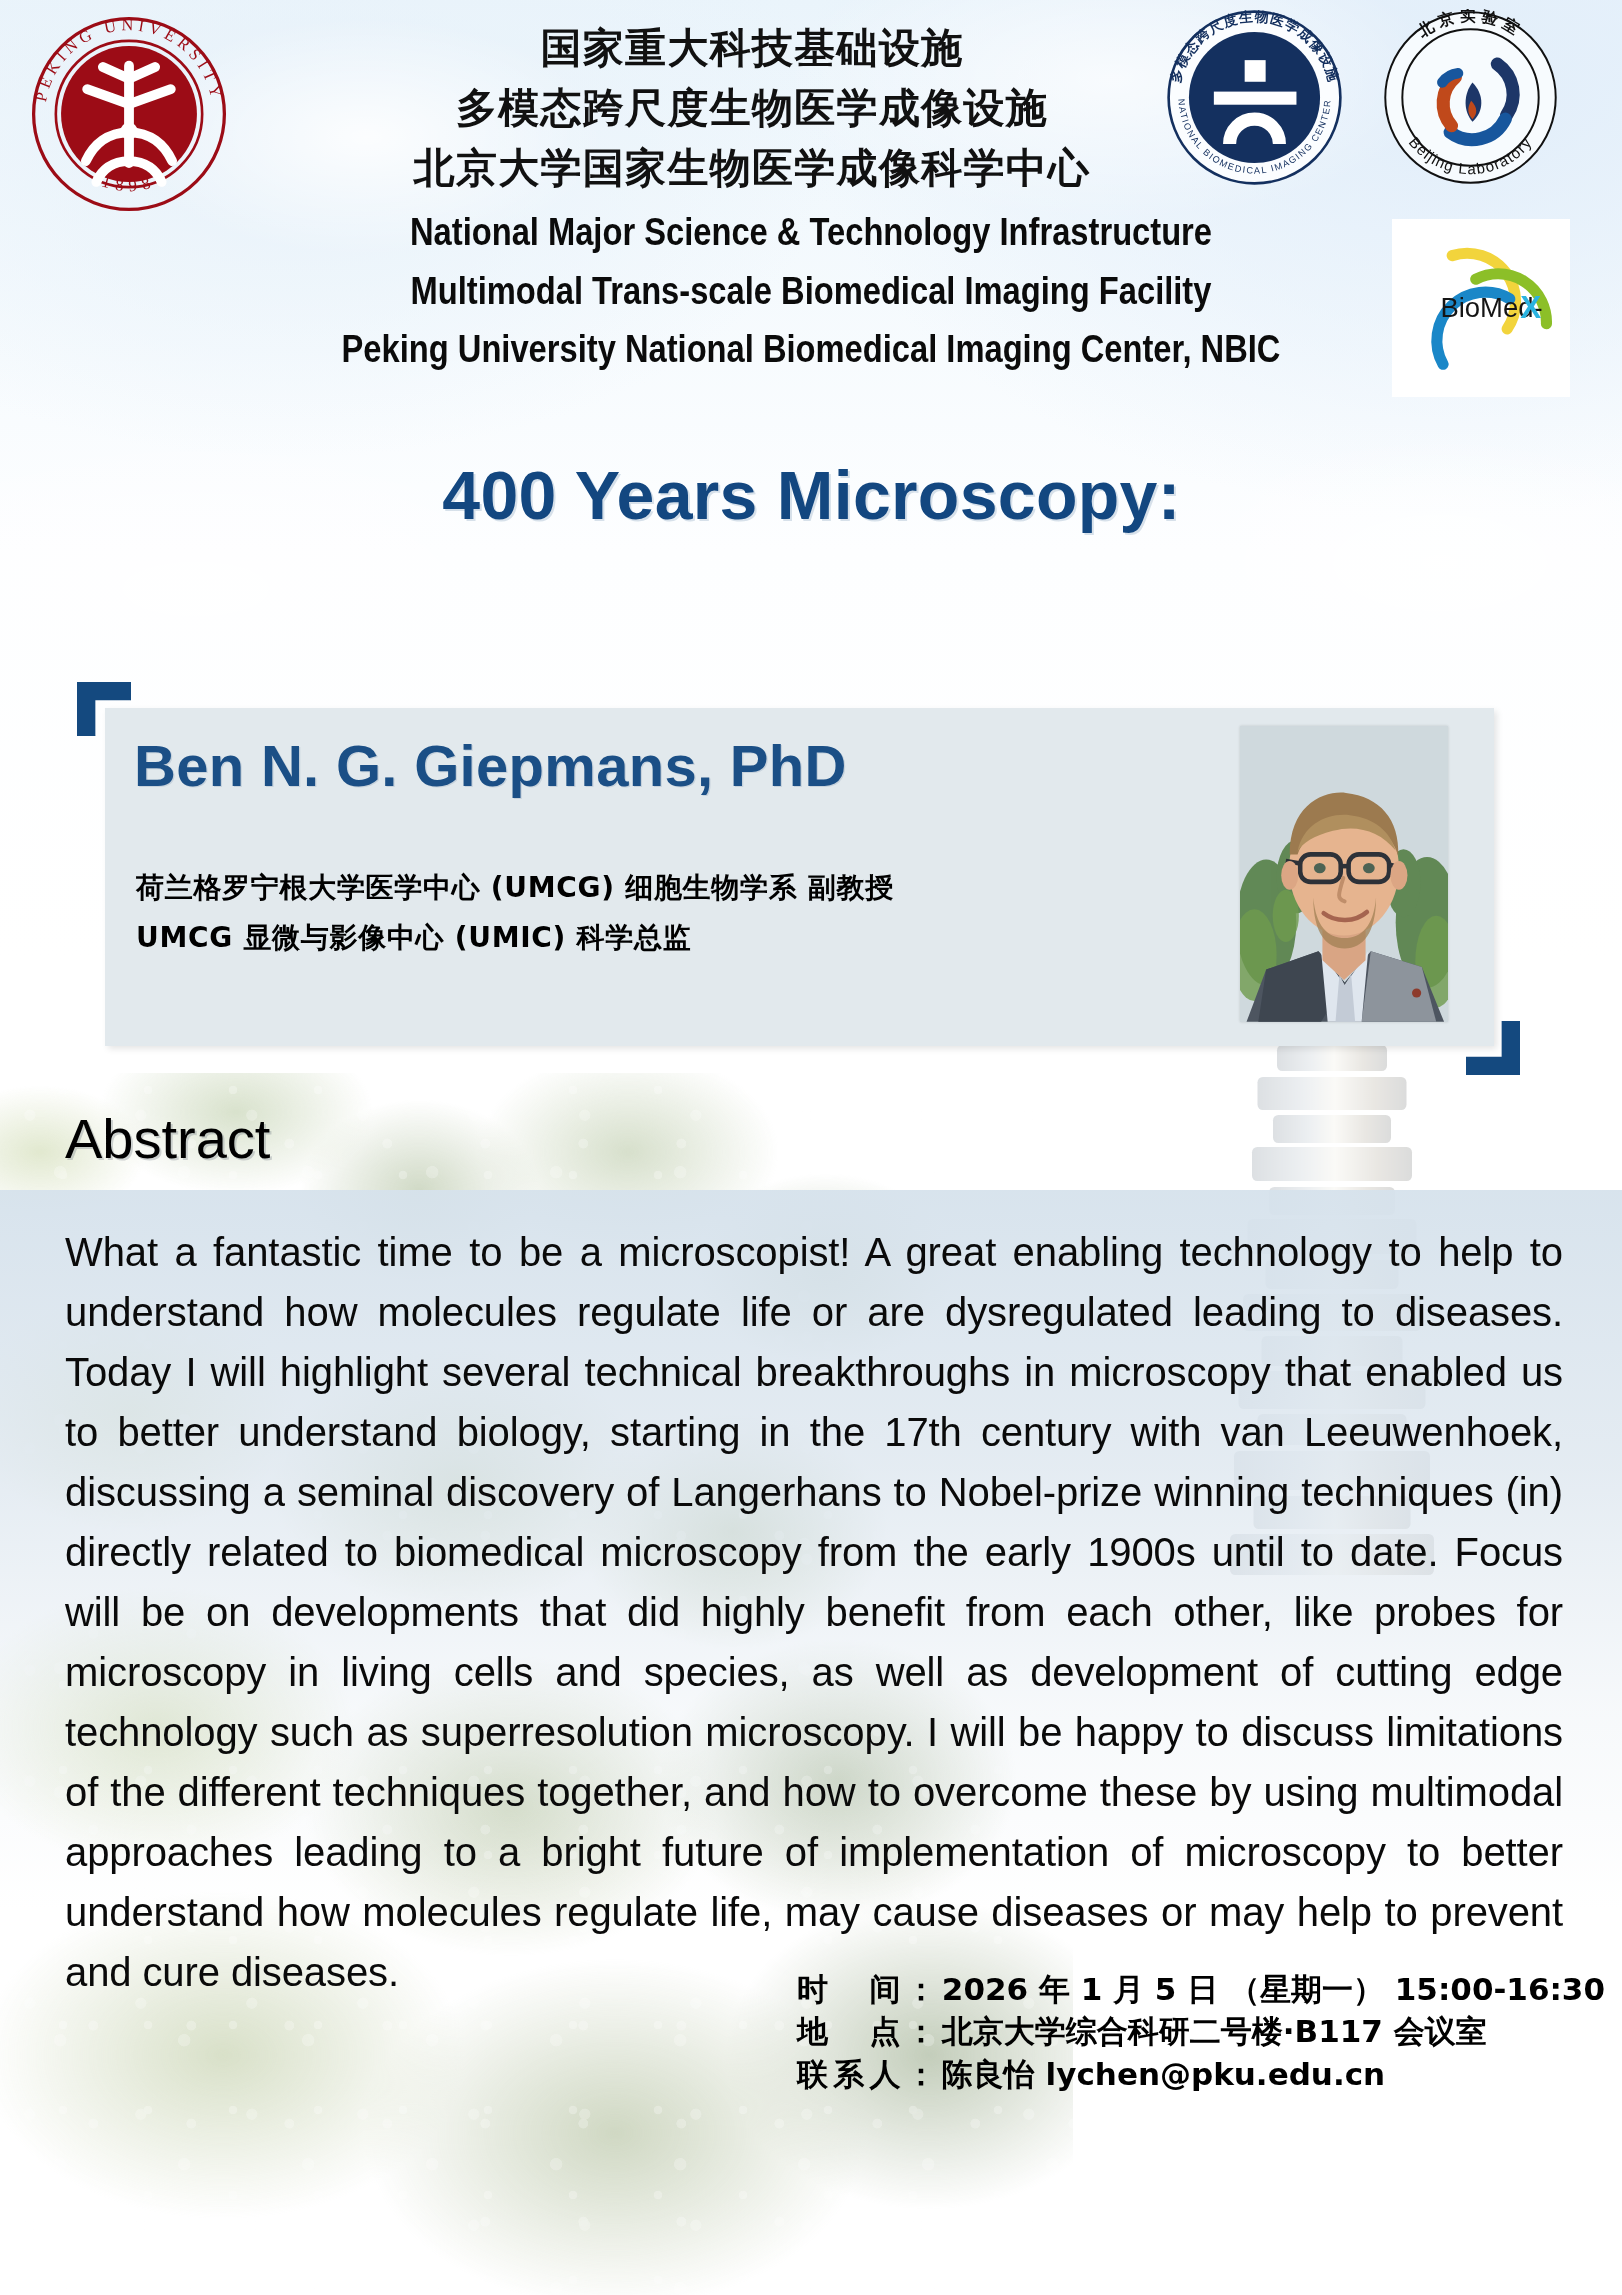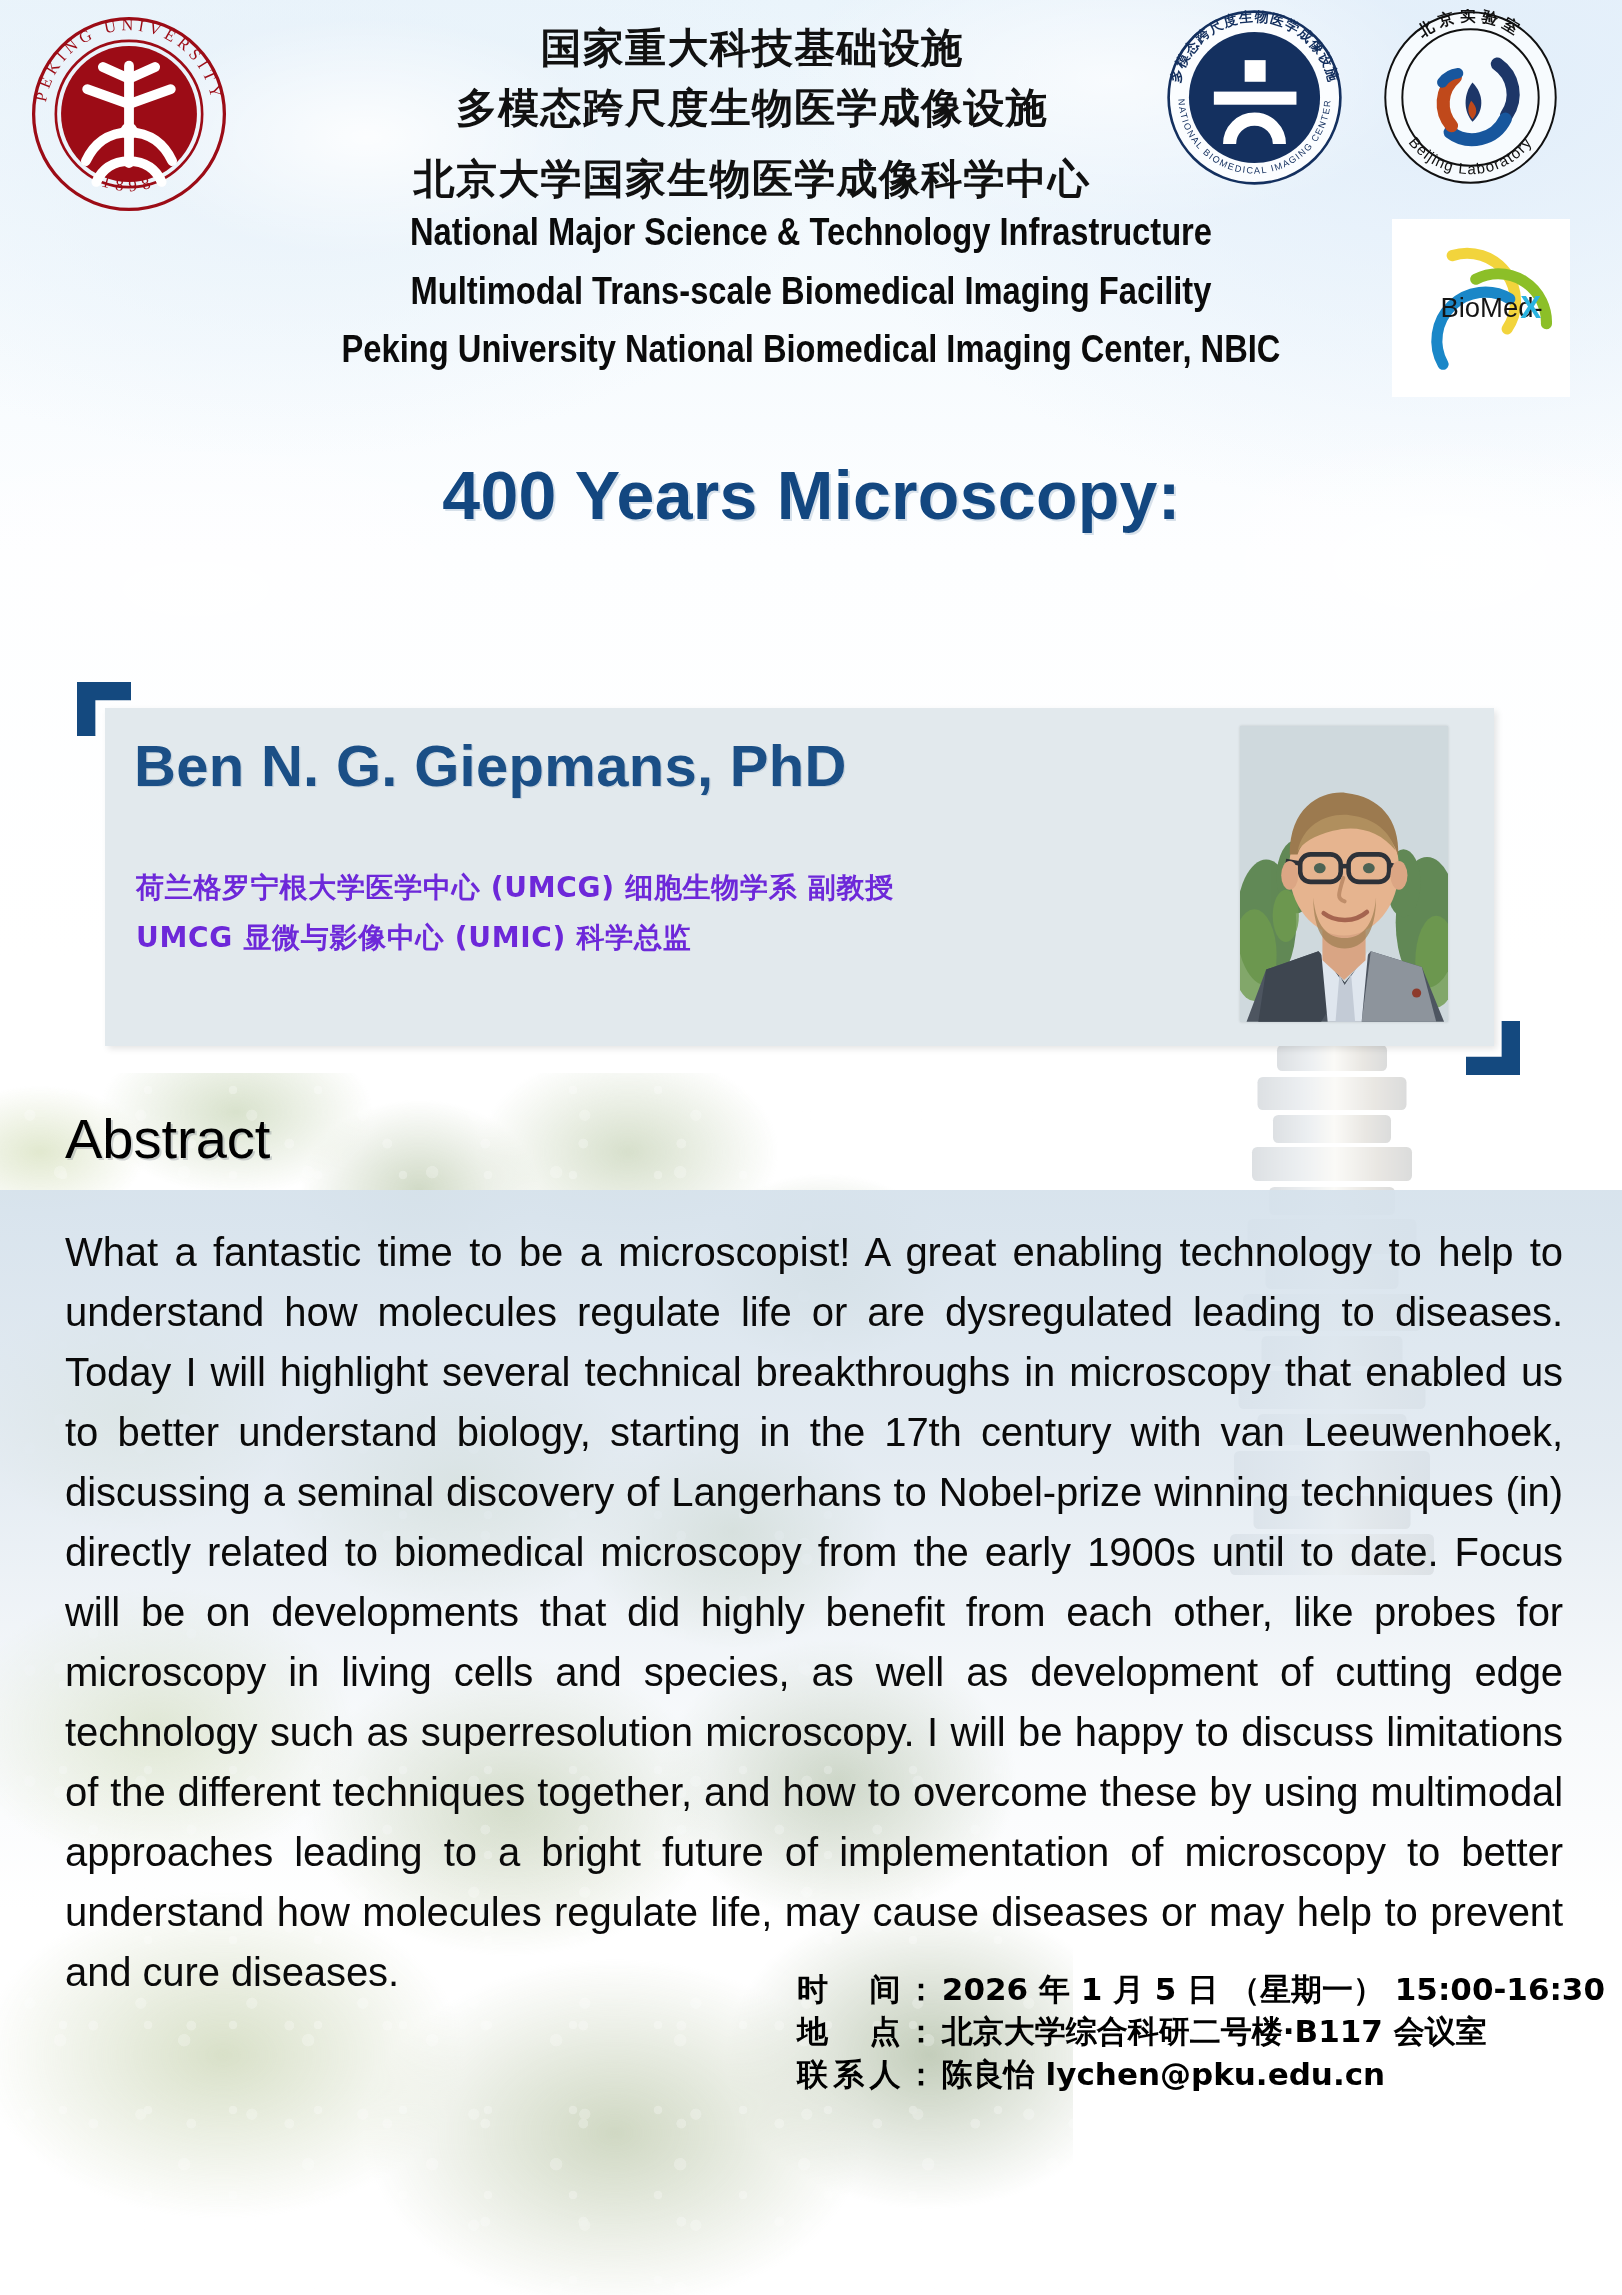--- a/index.html
+++ b/index.html
@@ -119,21 +119,21 @@
   }
   #speaker-name{
     position:absolute;left:134px;top:732px;
     font-family:"Liberation Sans","DejaVu Sans",sans-serif;
     font-weight:bold;color:#1b4f86;font-size:58px;letter-spacing:0.3px;
     text-shadow:1.3px 1.3px 0 rgba(150,170,190,.35);
   }
   .speaker-aff{
     position:absolute;left:136px;
     font-family:"DejaVu Sans","Liberation Sans",sans-serif;
-    font-weight:bold;color:#6d28d9;font-size:28px;letter-spacing:0.7px;white-space:nowrap;
+    font-weight:bold;color:#000000;font-size:28px;letter-spacing:0.7px;white-space:nowrap;
   }
   #speaker-photo{
     position:absolute;left:1240px;top:726px;width:208px;height:296px;
     overflow:hidden;background:#cfd8dc;box-shadow:0 0 2.6px rgba(0,0,0,.15);
   }
 
   
   #abstract-title{
     position:absolute;left:65px;top:1106px;
     font-family:"Liberation Sans","DejaVu Sans",sans-serif;
@@ -267,21 +267,21 @@
       <path d="M92 56 A 74 74 0 0 1 176 168" fill="none" stroke="#f2d43c" stroke-width="17" stroke-linecap="round"></path>
       <path d="M128 92 A 74 74 0 0 1 236 160" fill="none" stroke="#8cbf28" stroke-width="17" stroke-linecap="round"></path>
       <path d="M180 122 A 74 74 0 0 0 78 222" fill="none" stroke="#1a87c8" stroke-width="17" stroke-linecap="round"></path>
       <text x="74" y="150" font-family="Liberation Sans, sans-serif" font-size="42" fill="#151515">BioMed-</text>
       <text x="196" y="152" font-family="Liberation Sans, sans-serif" font-size="48" font-weight="bold" fill="#2bb3e0">X</text>
     </svg>
   </div>
 
   <div class="cn-head" style="top:21px;">国家重大科技基础设施</div>
   <div class="cn-head" style="top:81px;">多模态跨尺度生物医学成像设施</div>
-  <div class="cn-head" style="top:152px;">北京大学国家生物医学成像科学中心</div>
+  <div class="cn-head" style="top:141px;">北京大学国家生物医学成像科学中心</div>
 
   <div class="en-head" style="top:211px;">National Major Science &amp; Technology Infrastructure</div>
   <div class="en-head" style="top:270px;">Multimodal Trans-scale Biomedical Imaging Facility</div>
   <div class="en-head" style="top:328px;">Peking University National Biomedical Imaging Center, NBIC</div>
 </div>
 
 <div id="title-wrap">
   <div class="title-line">400 Years Microscopy:</div>
 </div>
 

